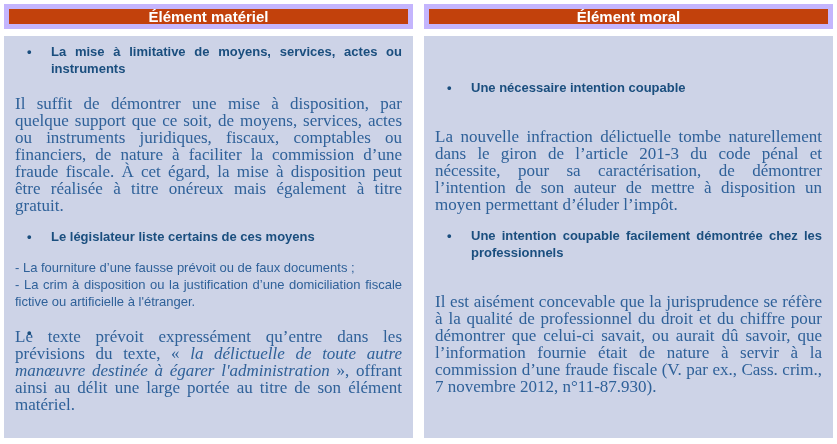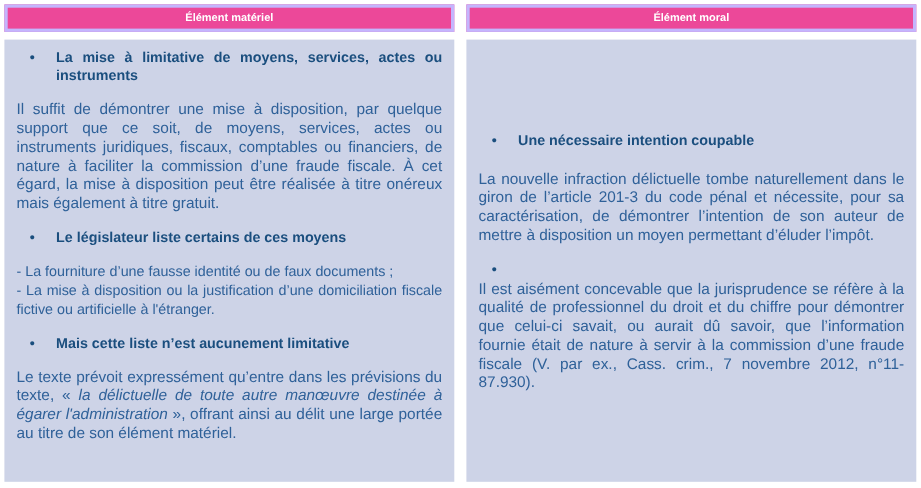--- a/index.html
+++ b/index.html
@@ -15,47 +15,48 @@
     background: #ffffff;
     box-sizing: border-box;
     padding: 4px;
     display: grid;
     grid-template-columns: 1fr 1fr;
     grid-template-rows: 25px 402px;
     column-gap: 11px;
     row-gap: 7px;
   }
   .col-header {
-    background: #ec4899;
-    border: 3px solid #c4b5fd;
+    background: #c2410c;
+    border: 5px solid #c4b5fd;
     color: #ffffff;
     font-weight: bold;
-    font-size: 10px;
+    font-size: 15px;
     display: flex;
     align-items: center;
     justify-content: center;
     box-sizing: border-box;
   }
   .cell {
     background: #CDD3E7;
     box-sizing: border-box;
     padding: 7px 11px;
     overflow: hidden;
   }
   .cell-right {
     display: flex;
     flex-direction: column;
     justify-content: center;
   }
   .para {
-    margin: 4px 0 14px 0;
-    font-size: 14px;
+    margin: 18px 0 14px 0;
+    font-size: 17px;
     line-height: 17px;
     color: #2F6199;
     text-align: justify;
+    font-family: Liberation Serif, serif;
   }
   .para:last-child { margin-bottom: 0; }
   .list-block { margin: 0 0 14px 0; }
   .list-line {
     margin: 0;
     font-size: 13px;
     line-height: 17px;
     color: #2F6199;
     text-align: justify;
   }
@@ -99,43 +100,43 @@
     </div>
 
     <p class="para">Il suffit de démontrer une mise à disposition, par quelque support que ce soit, de moyens, services, actes ou instruments juridiques, fiscaux, comptables ou financiers, de nature à faciliter la commission d’une fraude fiscale. À cet égard, la mise à disposition peut être réalisée à titre onéreux mais également à titre gratuit.</p>
 
     <div class="bullet-item">
       <span class="bullet-dot">•</span>
       <span>Le législateur liste certains de ces moyens</span>
     </div>
 
     <div class="list-block">
-      <p class="list-line">- La fourniture d’une fausse identité ou de faux documents ;</p>
-      <p class="list-line">- La mise à disposition ou la justification d’une domiciliation fiscale fictive ou artificielle à l'étranger.</p>
+      <p class="list-line">- La fourniture d’une fausse prévoit ou de faux documents ;</p>
+      <p class="list-line">- La crim à disposition ou la justification d’une domiciliation fiscale fictive ou artificielle à l'étranger.</p>
     </div>
 
     <div class="bullet-item">
       <span class="bullet-dot">•</span>
-      <span>Mais cette liste n’est aucunement limitative</span>
     </div>
 
     <p class="para"><span>Le texte prévoit expressément qu’entre dans les prévisions du texte, « </span><em class="it">la délictuelle de toute autre manœuvre destinée à égarer l'administration</em><span> », offrant ainsi au délit une large portée au titre de son élément matériel.</span></p>
 
   </div>
 
   <div class="cell cell-right">
 
     <div class="bullet-item">
       <span class="bullet-dot">•</span>
       <span>Une nécessaire intention coupable</span>
     </div>
 
     <p class="para">La nouvelle infraction délictuelle tombe naturellement dans le giron de l’article 201-3 du code pénal et nécessite, pour sa caractérisation, de démontrer l’intention de son auteur de mettre à disposition un moyen permettant d’éluder l’impôt.</p>
 
     <div class="bullet-item">
       <span class="bullet-dot">•</span>
+      <span>Une intention coupable facilement démontrée chez les professionnels</span>
     </div>
 
     <p class="para">Il est aisément concevable que la jurisprudence se réfère à la qualité de professionnel du droit et du chiffre pour démontrer que celui-ci savait, ou aurait dû savoir, que l’information fournie était de nature à servir à la commission d’une fraude fiscale (V. par ex., Cass. crim., 7 novembre 2012, n°11-87.930).</p>
 
   </div>
 
 </div>
 
 </body></html>

